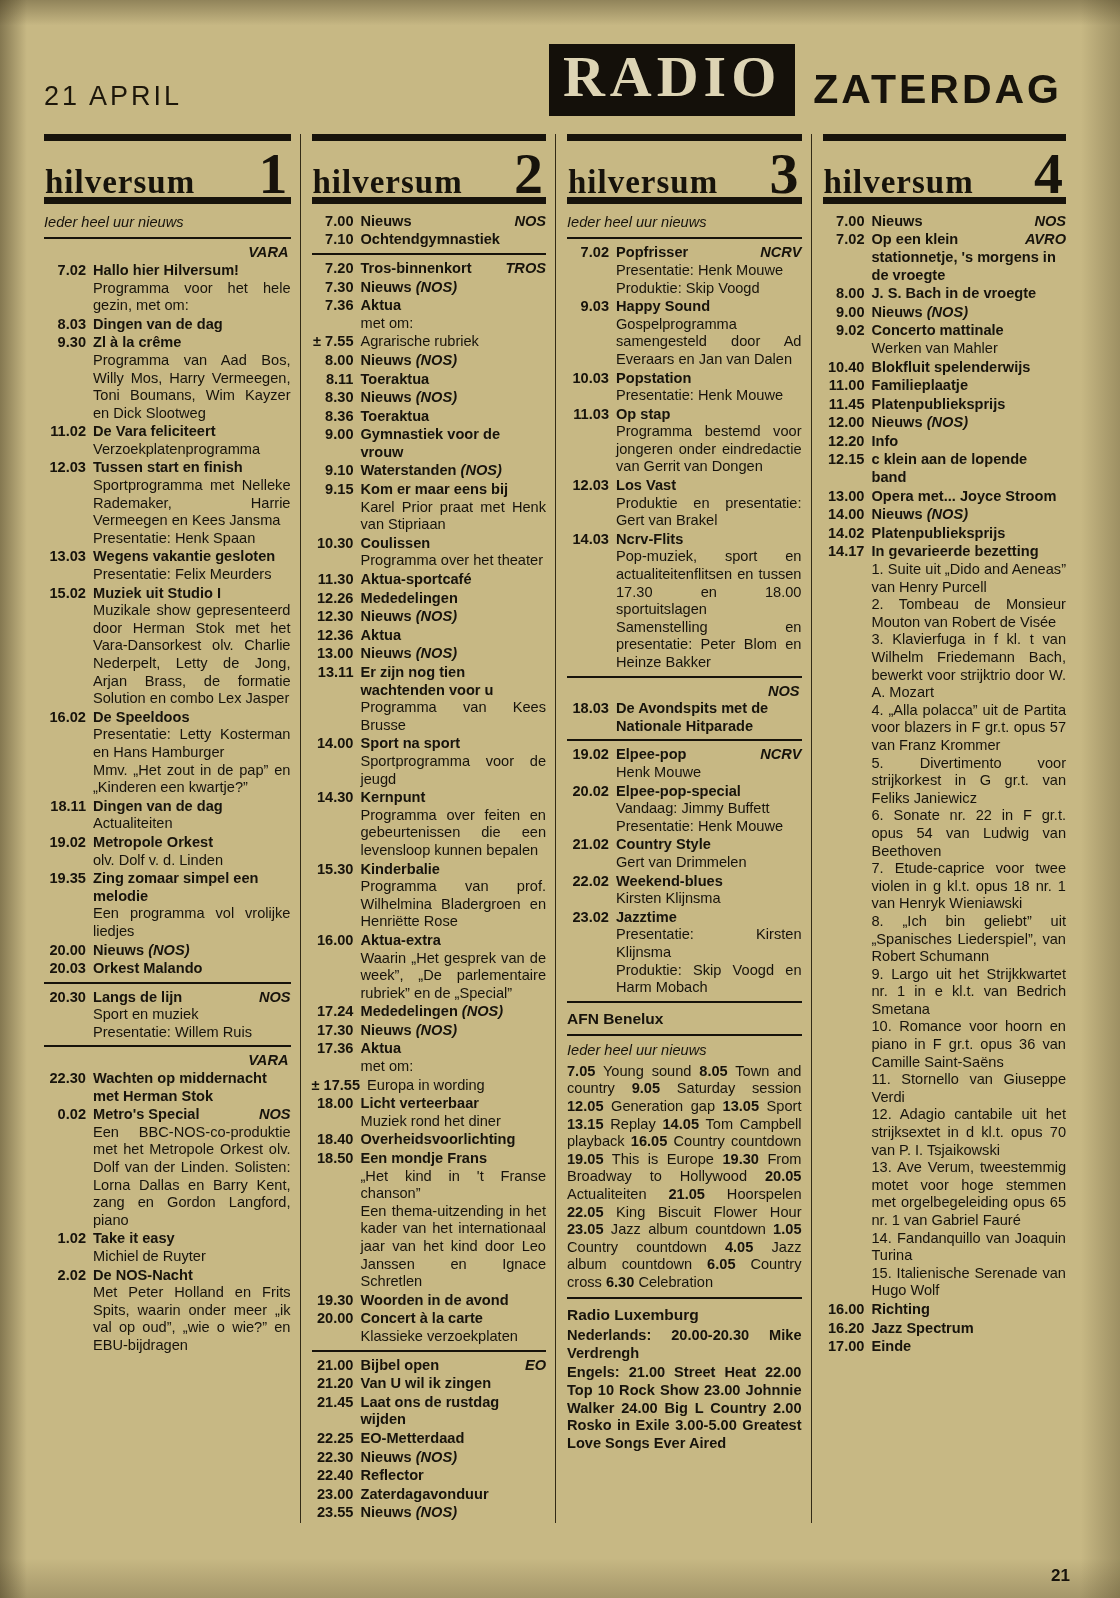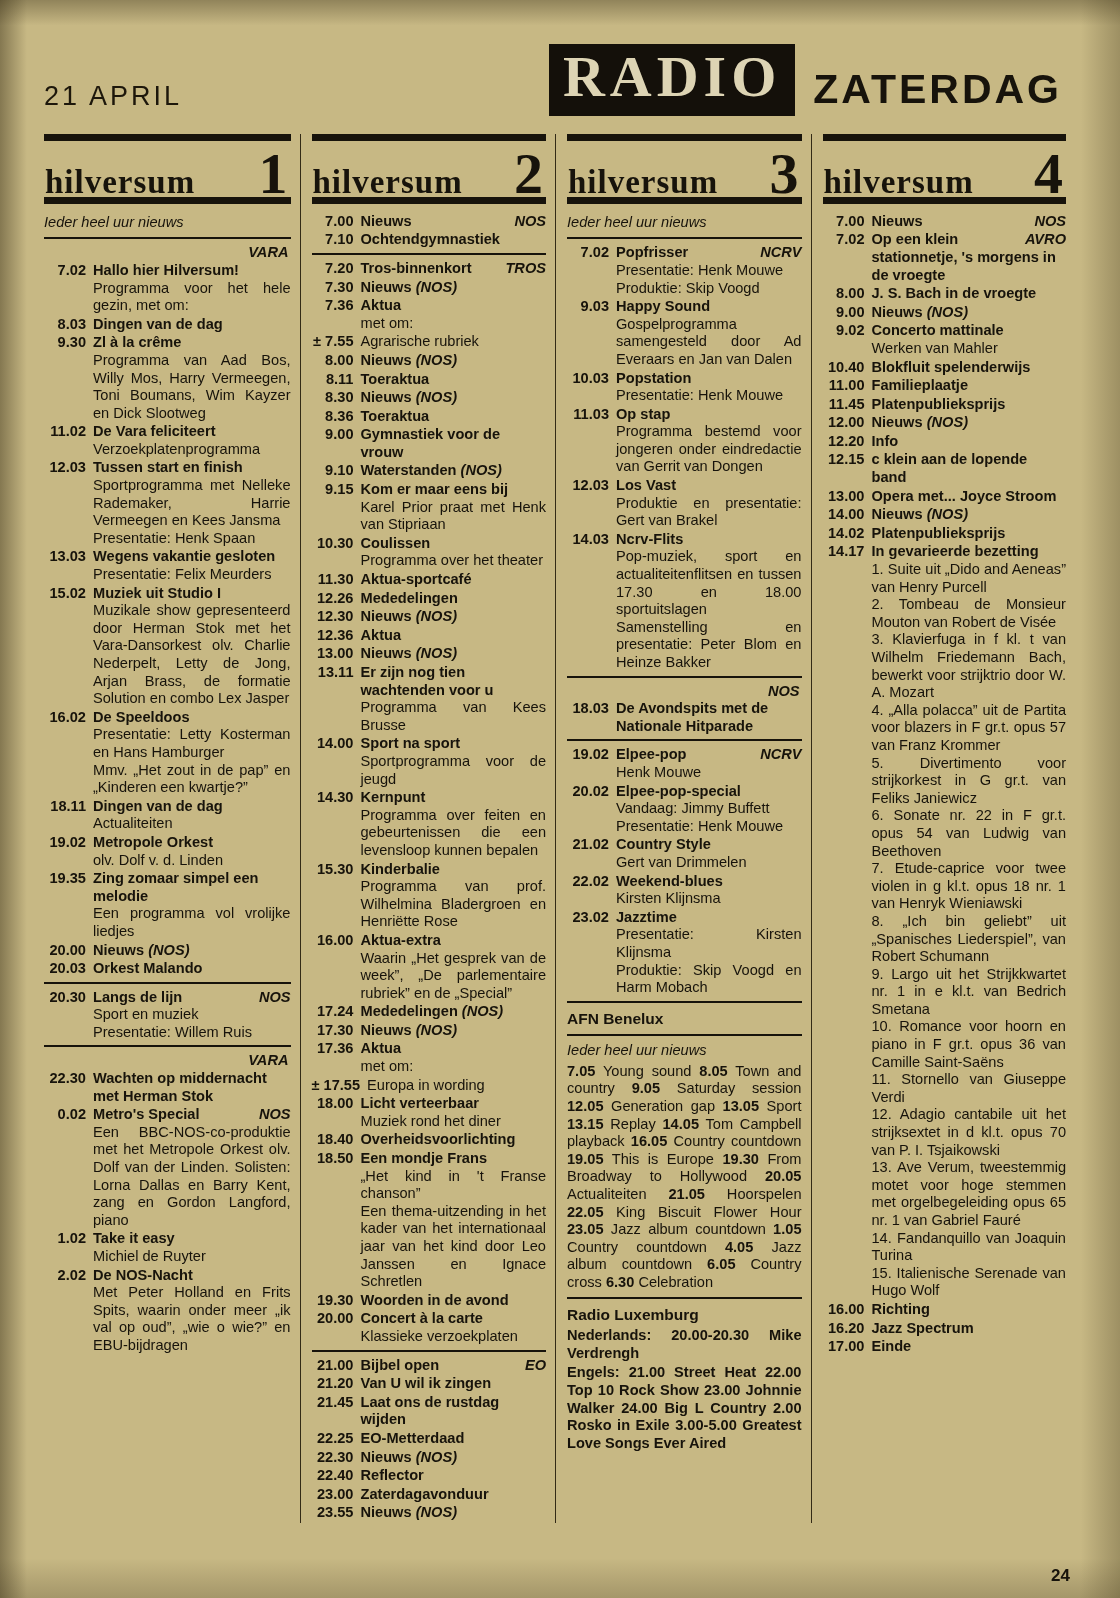--- a/index.html
+++ b/index.html
@@ -700,14 +700,14 @@
         </div>
         <div class="entry">
           <span class="time">17.00</span>
           <div class="pcontent">
             <p class="ptitle">Einde</p>
           </div>
         </div>
       </section>
     </main>
 
-  <div class="page-number">24</div>
+  <div class="page-number">21</div>
 </div>
 
 </body></html>

